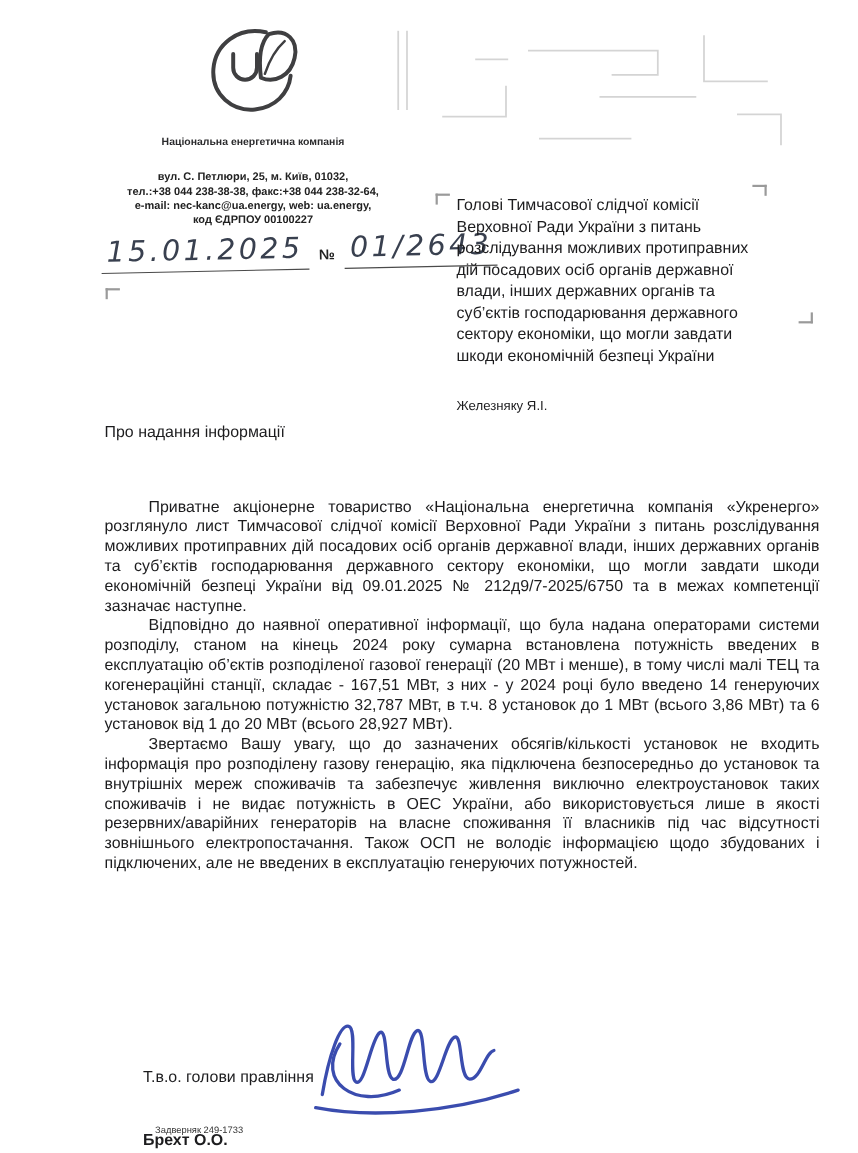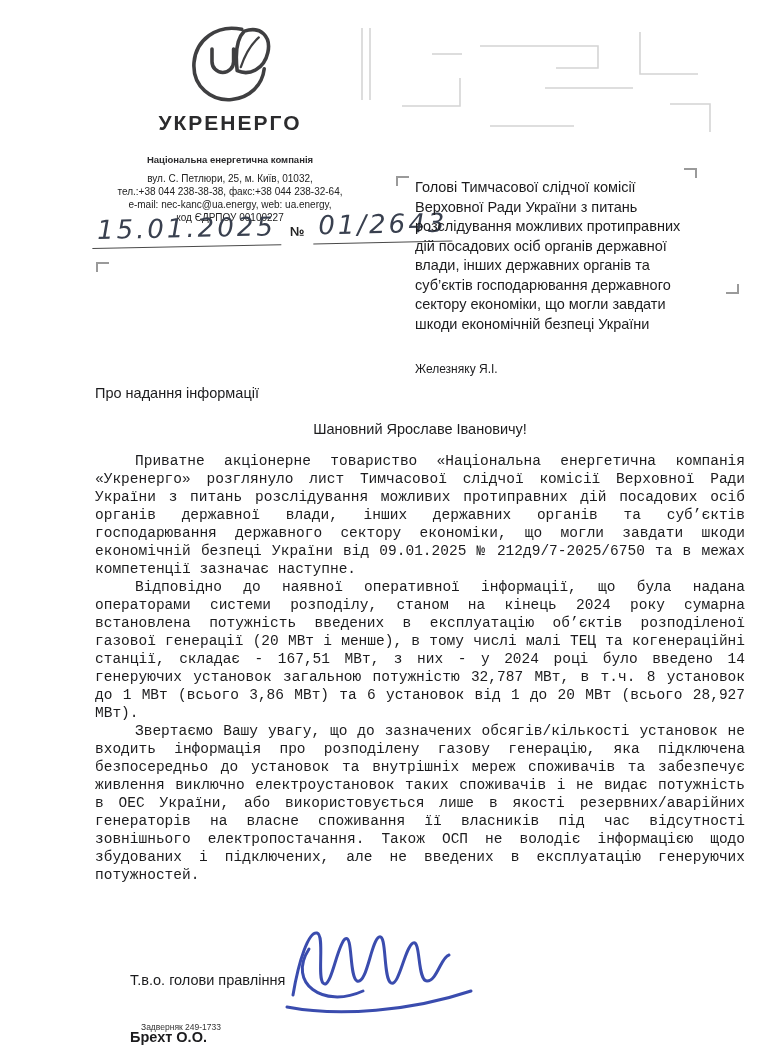--- a/index.html
+++ b/index.html
@@ -15,21 +15,21 @@
   
   .letterhead{
     position:absolute;left:105px;top:22px;width:250px;
     text-align:center;
   }
   .logo-wrap{display:flex;justify-content:center;margin-bottom:6px;}
   .company-name{
     font-size:21px;font-weight:700;letter-spacing:2px;color:#2b2b2d;
   }
   .tagline{font-size:9.5px;font-weight:700;color:#2b2b2d;margin-top:19px;}
-  .address{margin-top:7px;font-size:10px;font-weight:400;line-height:13px;color:#222;}
+  .address{margin-top:20px;font-size:10px;font-weight:700;line-height:13px;color:#222;}
 
   
   .dateline{
     position:absolute;left:92px;top:212px;width:295px;
     display:flex;align-items:flex-end;gap:9px;
     transform:rotate(-1.2deg);
   }
   .hw{
     font-family:"DejaVu Sans",sans-serif;
     font-style:italic;font-size:26px;letter-spacing:3px;
@@ -50,21 +50,21 @@
 
   
   .subject{position:absolute;left:95px;top:385px;font-size:14.5px;}
   .salutation{position:absolute;left:95px;top:421px;width:650px;text-align:center;font-size:14.5px;}
 
   
   .body-text{
     position:absolute;left:95px;top:452px;width:650px;
     font-size:14.5px;line-height:18px;text-align:justify;
   }
-  .body-text p{margin:0;text-indent:40px;font-family:Liberation Mono, monospace;}
+  .body-text p{margin:0;text-indent:40px;}
 
   
   .sign-position{position:absolute;left:130px;top:972px;font-size:14.5px;}
   .sign-name{position:absolute;left:130px;top:1029px;font-size:14.5px;font-weight:bold;}
   .signature-svg{position:absolute;left:275px;top:915px;}
 
   
   .executor{position:absolute;left:95px;top:1022px;font-size:8.5px;color:#333;margin-left:46px;}
 
   
@@ -102,21 +102,20 @@
     <div class="logo-wrap">
       <svg width="90" height="83" viewBox="0 0 100 92">
         <g fill="none" stroke="#3f3f41" stroke-width="4" stroke-linecap="round" stroke-linejoin="round">
           <path d="M63 8 C35 2 12 20 10 45 C8 72 30 88 52 86 C72 84 86 70 88 52"></path>
           <path d="M30 30 v14 a12 12 0 0 0 24 0 V30"></path>
           <path d="M66 10 C84 4 96 16 92 34 C88 52 72 60 58 54 C56 38 56 20 66 10 Z"></path>
           <path d="M62 50 C66 38 72 26 82 17" stroke-width="2.5"></path>
         </g>
       </svg>
     </div>
-    <div class="company-name">УКРЕНЕРГО</div>
     <div class="tagline">Національна енергетична компанія</div>
     <div class="address">
       <div>вул. С. Петлюри, 25, м. Київ, 01032,</div>
       <div>тел.:+38 044 238-38-38, факс:+38 044 238-32-64,</div>
       <div>e-mail: nec-kanc@ua.energy, web: ua.energy,</div>
       <div>код ЄДРПОУ 00100227</div>
     </div>
   </div>
 
   <div class="dateline">
@@ -129,21 +128,20 @@
 Верховної Ради України з питань
 розслідування можливих протиправних
 дій посадових осіб органів державної
 влади, інших державних органів та
 суб’єктів господарювання державного
 сектору економіки, що могли завдати
 шкоди економічній безпеці України</div>
   <div class="recipient-name">Железняку Я.І.</div>
 
   <div class="subject">Про надання інформації</div>
-  <div class="salutation">Шановний Ярославе Івановичу!</div>
 
   <div class="body-text">
     <p>Приватне акціонерне товариство «Національна енергетична компанія «Укренерго» розглянуло лист Тимчасової слідчої комісії Верховної Ради України з питань розслідування можливих протиправних дій посадових осіб органів державної влади, інших державних органів та суб’єктів господарювання державного сектору економіки, що могли завдати шкоди економічній безпеці України від 09.01.2025 № 212д9/7-2025/6750 та в межах компетенції зазначає наступне.</p>
     <p>Відповідно до наявної оперативної інформації, що була надана операторами системи розподілу, станом на кінець 2024 року сумарна встановлена потужність введених в експлуатацію об’єктів розподіленої газової генерації (20 МВт і менше), в тому числі малі ТЕЦ та когенераційні станції, складає - 167,51 МВт, з них - у 2024 році було введено 14 генеруючих установок загальною потужністю 32,787 МВт, в т.ч. 8 установок до 1 МВт (всього 3,86 МВт) та 6 установок від 1 до 20 МВт (всього 28,927 МВт).</p>
     <p>Звертаємо Вашу увагу, що до зазначених обсягів/кількості установок не входить інформація про розподілену газову генерацію, яка підключена безпосередньо до установок та внутрішніх мереж споживачів та забезпечує живлення виключно електроустановок таких споживачів і не видає потужність в ОЕС України, або використовується лише в якості резервних/аварійних генераторів на власне споживання її власників під час відсутності зовнішнього електропостачання. Також ОСП не володіє інформацією щодо збудованих і підключених, але не введених в експлуатацію генеруючих потужностей.</p>
   </div>
 
   <div class="sign-position">Т.в.о. голови правління</div>
   <div class="sign-name">Брехт О.О.</div>
 

